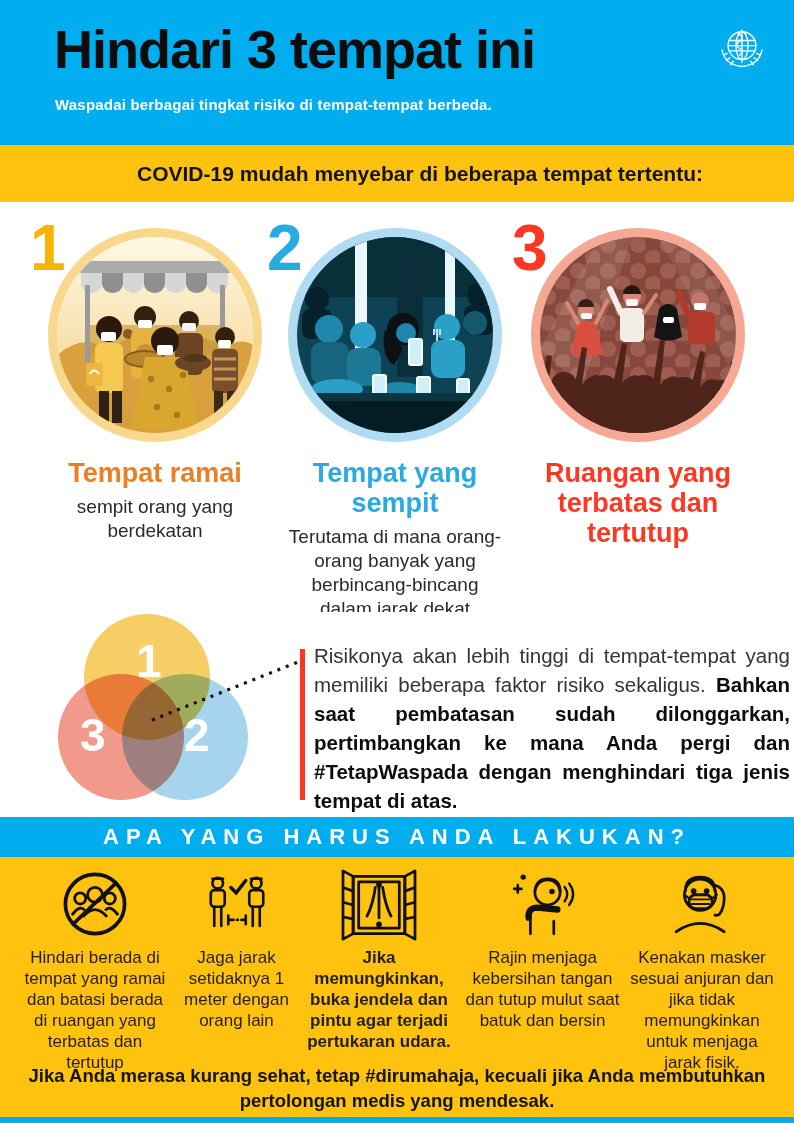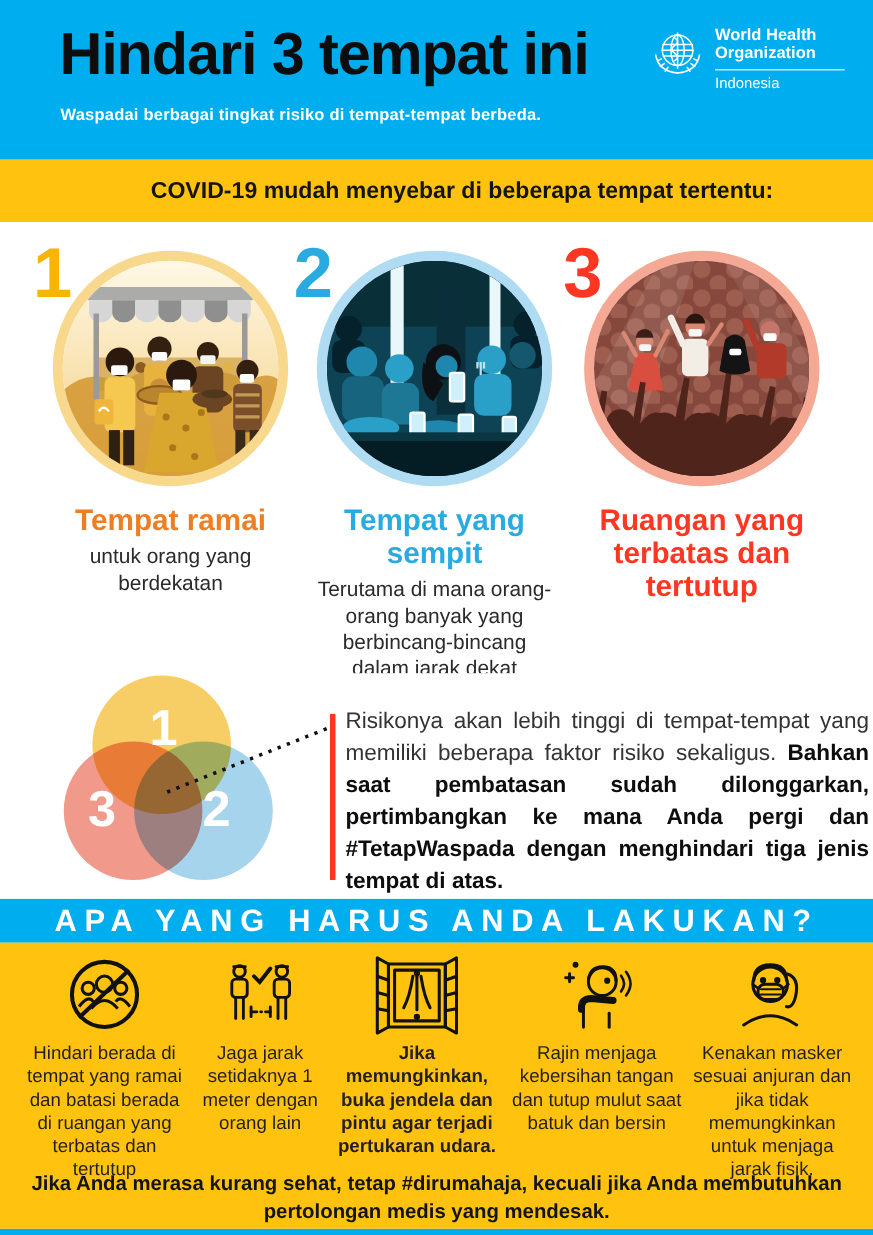--- a/index.html
+++ b/index.html
@@ -58,21 +58,21 @@
   .vnum-1 { left:78px;  top:26px; }
   .vnum-3 { left:22px;  top:100px; }
   .vnum-2 { left:126px; top:100px; }
   .leader { position:absolute; left:0; top:0; width:794px; height:205px; pointer-events:none; }
   .redbar { position:absolute; left:300px; top:37px; width:5px; height:151px; background:#FF3621; }
   .risk-text { position:absolute; left:314px; top:29px; width:476px; margin:0;
     font-size:20.5px; line-height:29px; text-align:justify; color:#333; }
   .risk-text b { color:#0d0d0d; }
   
   .band-blue { height:40px; background:#00AEEF; display:flex; align-items:center; justify-content:center; }
-  .band-blue span { color:#fff; font-weight:bold; font-size:28px; letter-spacing:7px; }
+  .band-blue span { color:#fff; font-weight:bold; font-size:22px; letter-spacing:7px; }
   .actions { height:260px; background:#FFC20E; position:relative; }
   .actions-row { display:flex; justify-content:space-between; align-items:flex-start;
     padding:10px 16px 0; }
   .action { text-align:center; }
   .action .ic { height:74px; display:flex; align-items:flex-end; justify-content:center; }
   .action p { font-size:17px; line-height:21px; color:#231F20; margin:6px auto 0; }
   .act-1 { width:158px; } .act-1 p { width:150px; }
   .act-2 { width:120px; } .act-2 p { width:114px; }
   .act-3 { width:160px;font-weight:bold; } .act-3 p { width:152px; }
   .act-4 { width:162px; } .act-4 p { width:158px; }
@@ -97,28 +97,20 @@
           <line x1="14.5" y1="19" x2="45.5" y2="19"></line>
           <line x1="14" y1="25" x2="46" y2="25"></line>
           <line x1="15" y1="31" x2="45" y2="31"></line>
           <line x1="30" y1="7" x2="30" y2="44"></line>
           <path d="M27,12 q6,4 0,8 q-6,4 0,8 q6,4 0,8"></path>
           <path d="M7,30 q3,17 23,19"></path>
           <path d="M53,30 q-3,17 -23,19"></path>
           <path d="M9,36 l4,-2 M12,42 l4,-3 M17,47 l3,-4 M51,36 l-4,-2 M48,42 l-4,-3 M43,47 l-3,-4"></path>
         </g>
       </svg>
-      <div class="who-words">
-        <div class="who-name">
-          <span>World Health</span><br>
-          <span>Organization</span>
-        </div>
-        <div class="who-rule"></div>
-        <div class="who-region">Indonesia</div>
-      </div>
     </div>
   </header>
 
   <div class="band-yellow">
     <span>COVID-19 mudah menyebar di beberapa tempat tertentu:</span>
   </div>
 
   <section class="places">
 
     <div class="place place-1">
@@ -184,21 +176,21 @@
           <circle cx="94" cy="142" r="3.2" fill="#A9771B"></circle>
             <circle cx="112" cy="152" r="3.2" fill="#A9771B"></circle>
           <circle cx="126" cy="138" r="3.2" fill="#A9771B"></circle>
             <circle cx="100" cy="170" r="3.2" fill="#A9771B"></circle>
           <circle cx="120" cy="178" r="3.2" fill="#A9771B"></circle>
           <ellipse cx="136" cy="126" rx="18" ry="8" fill="#6B4423"></ellipse>
           <ellipse cx="138" cy="121" rx="12" ry="4" fill="#50381D"></ellipse>
         </svg>
       </div>
       <div class="ptitle">Tempat ramai</div>
-      <div class="pdesc">untuk orang yang berdekatan</div>
+      <div class="pdesc">sempit orang yang berdekatan</div>
     </div>
 
     <div class="place place-2">
       <span class="num">2</span>
       <div class="pcircle">
         <svg viewBox="0 0 196 196">
           <rect width="196" height="196" fill="#0D4355"></rect>
           <rect width="196" height="60" fill="#093038"></rect>
           <rect x="58" y="0" width="12" height="132" fill="#EAF7FA"></rect>
           <rect x="148" y="0" width="10" height="132" fill="#EAF7FA"></rect>

